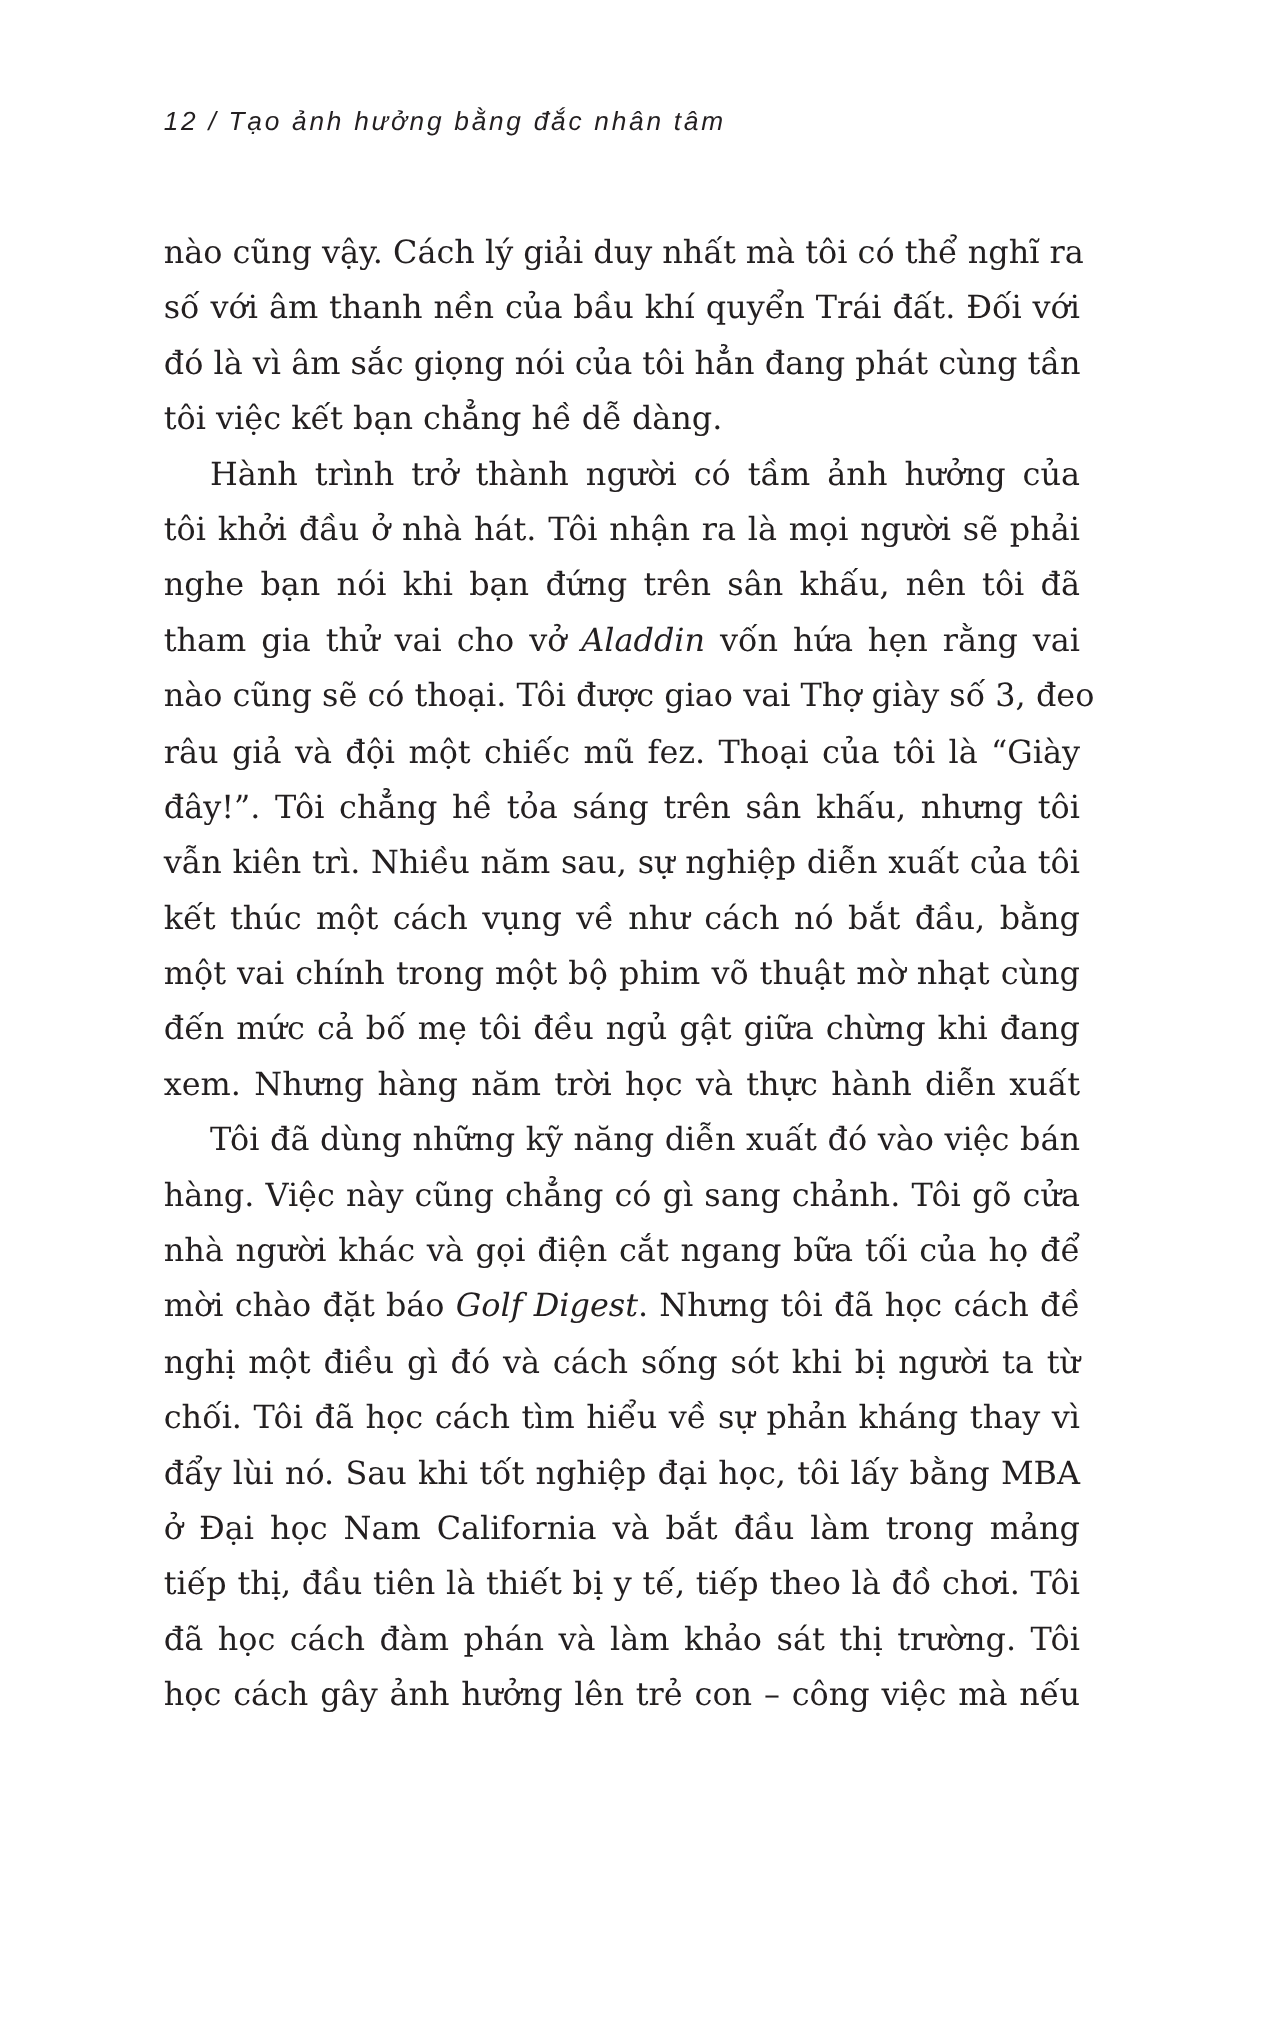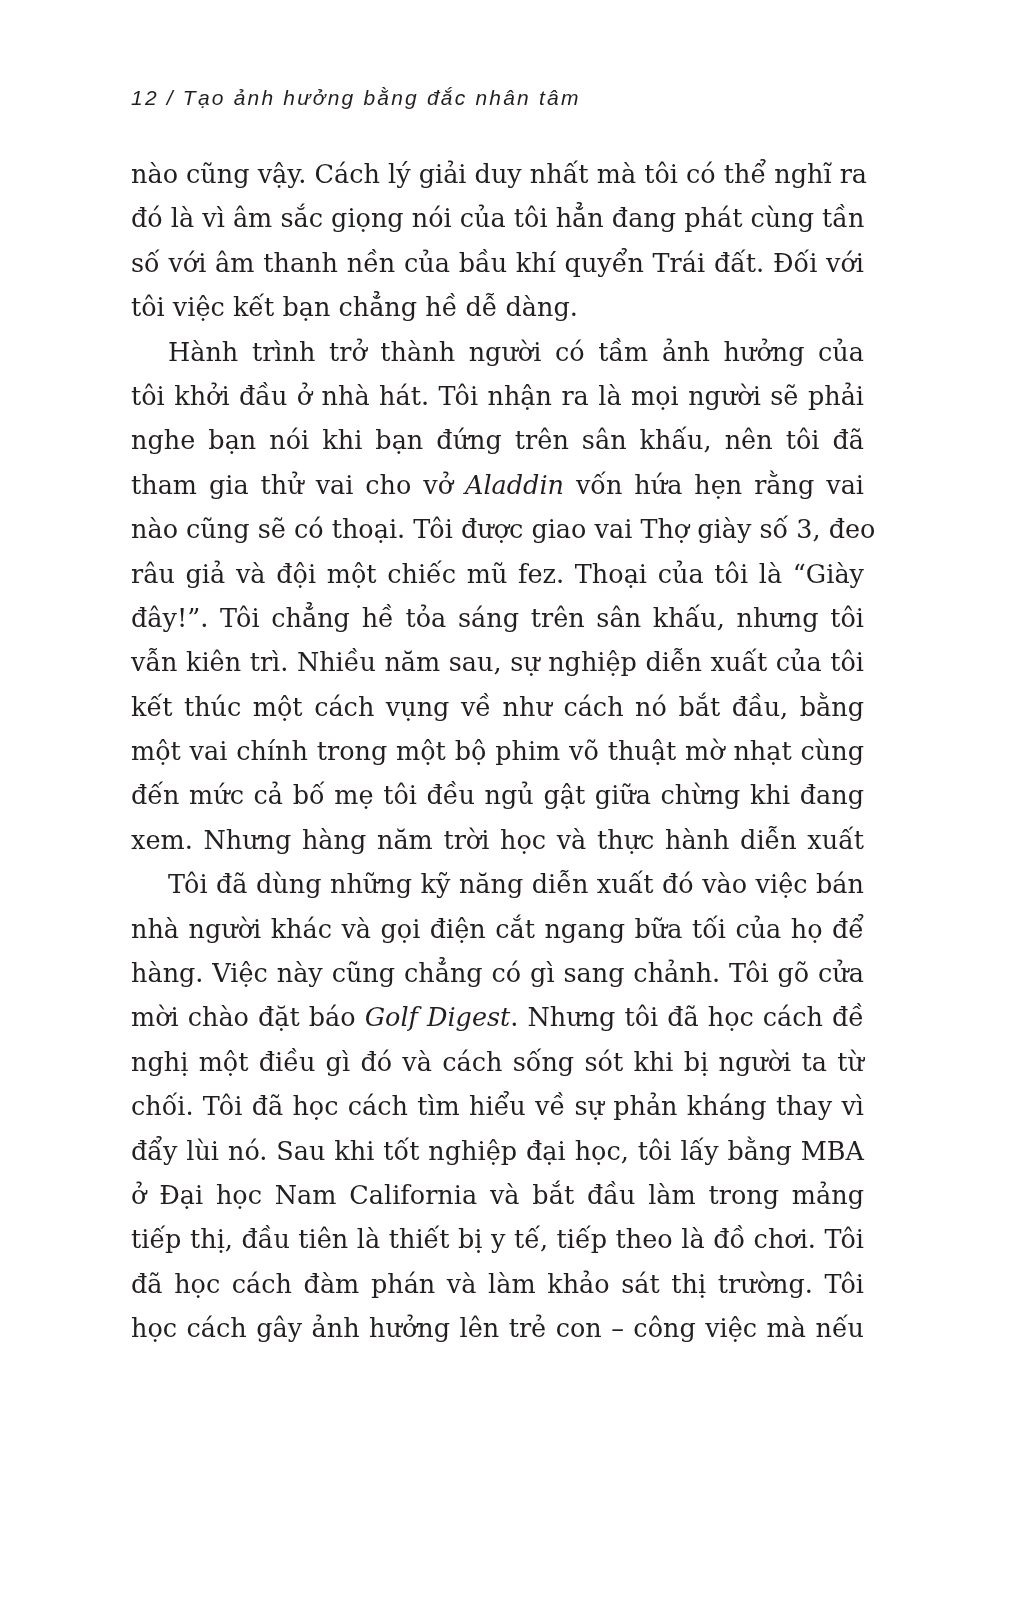--- a/index.html
+++ b/index.html
@@ -28,21 +28,21 @@
       font-family: "Liberation Sans", "DejaVu Sans", sans-serif;
       font-style: italic;
       font-size: 21px;
       letter-spacing: 2.2px;
       color: #231f20;
       white-space: nowrap;
     }
     .body-text {
       position: absolute;
       left: 131px;
-      top: 152px;
+      top: 180px;
       width: 733px;
       font-family: "DejaVu Serif", "Liberation Serif", serif;
       font-size: 25.5px;
       line-height: 44.4px;
       color: #231f20;
     }
     .line {
       display: block;
       height: 44.4px;
       white-space: nowrap;
@@ -64,42 +64,42 @@
     .line .seg { }
   </style>
 </head>
 <body>
 
 <div class="page">
   <div class="running-header">12 / Tạo ảnh hưởng bằng đắc nhân tâm</div>
   <div class="body-text" id="body-text">
       <div>
         <span class="line"><span class="seg">nào cũng vậy. Cách lý giải duy nhất mà tôi có thể nghĩ ra</span></span>
+        <span class="line"><span class="seg">số với âm thanh nền của bầu khí quyển Trái đất. Đối với</span></span>
         <span class="line"><span class="seg">đó là vì âm sắc giọng nói của tôi hẳn đang phát cùng tần</span></span>
-        <span class="line"><span class="seg">số với âm thanh nền của bầu khí quyển Trái đất. Đối với</span></span>
         <span class="line last"><span class="seg">tôi việc kết bạn chẳng hề dễ dàng.</span></span>
       </div>
       <div>
         <span class="line indent"><span class="seg">Hành trình trở thành người có tầm ảnh hưởng của</span></span>
         <span class="line"><span class="seg">tôi khởi đầu ở nhà hát. Tôi nhận ra là mọi người sẽ phải</span></span>
         <span class="line"><span class="seg">nghe bạn nói khi bạn đứng trên sân khấu, nên tôi đã</span></span>
         <span class="line"><span class="seg">tham gia thử vai cho vở </span><em class="seg">Aladdin</em><span class="seg"> vốn hứa hẹn rằng vai</span></span>
         <span class="line"><span class="seg">nào cũng sẽ có thoại. Tôi được giao vai Thợ giày số 3, đeo</span></span>
         <span class="line"><span class="seg">râu giả và đội một chiếc mũ fez. Thoại của tôi là “Giày</span></span>
         <span class="line"><span class="seg">đây!”. Tôi chẳng hề tỏa sáng trên sân khấu, nhưng tôi</span></span>
         <span class="line"><span class="seg">vẫn kiên trì. Nhiều năm sau, sự nghiệp diễn xuất của tôi</span></span>
         <span class="line"><span class="seg">kết thúc một cách vụng về như cách nó bắt đầu, bằng</span></span>
         <span class="line"><span class="seg">một vai chính trong một bộ phim võ thuật mờ nhạt cùng</span></span>
         <span class="line"><span class="seg">đến mức cả bố mẹ tôi đều ngủ gật giữa chừng khi đang</span></span>
         <span class="line"><span class="seg">xem. Nhưng hàng năm trời học và thực hành diễn xuất</span></span>
       </div>
       <div>
         <span class="line indent"><span class="seg">Tôi đã dùng những kỹ năng diễn xuất đó vào việc bán</span></span>
+        <span class="line"><span class="seg">hàng. Việc này cũng chẳng có gì sang chảnh. Tôi gõ cửa</span></span>
         <span class="line"><span class="seg">nhà người khác và gọi điện cắt ngang bữa tối của họ để</span></span>
-        <span class="line"><span class="seg">hàng. Việc này cũng chẳng có gì sang chảnh. Tôi gõ cửa</span></span>
         <span class="line"><span class="seg">mời chào đặt báo </span><em class="seg">Golf Digest</em><span class="seg">. Nhưng tôi đã học cách đề</span></span>
         <span class="line"><span class="seg">nghị một điều gì đó và cách sống sót khi bị người ta từ</span></span>
         <span class="line"><span class="seg">chối. Tôi đã học cách tìm hiểu về sự phản kháng thay vì</span></span>
         <span class="line"><span class="seg">đẩy lùi nó. Sau khi tốt nghiệp đại học, tôi lấy bằng MBA</span></span>
         <span class="line"><span class="seg">ở Đại học Nam California và bắt đầu làm trong mảng</span></span>
         <span class="line"><span class="seg">tiếp thị, đầu tiên là thiết bị y tế, tiếp theo là đồ chơi. Tôi</span></span>
         <span class="line"><span class="seg">đã học cách đàm phán và làm khảo sát thị trường. Tôi</span></span>
         <span class="line"><span class="seg">học cách gây ảnh hưởng lên trẻ con – công việc mà nếu</span></span>
       </div>
     </div>

